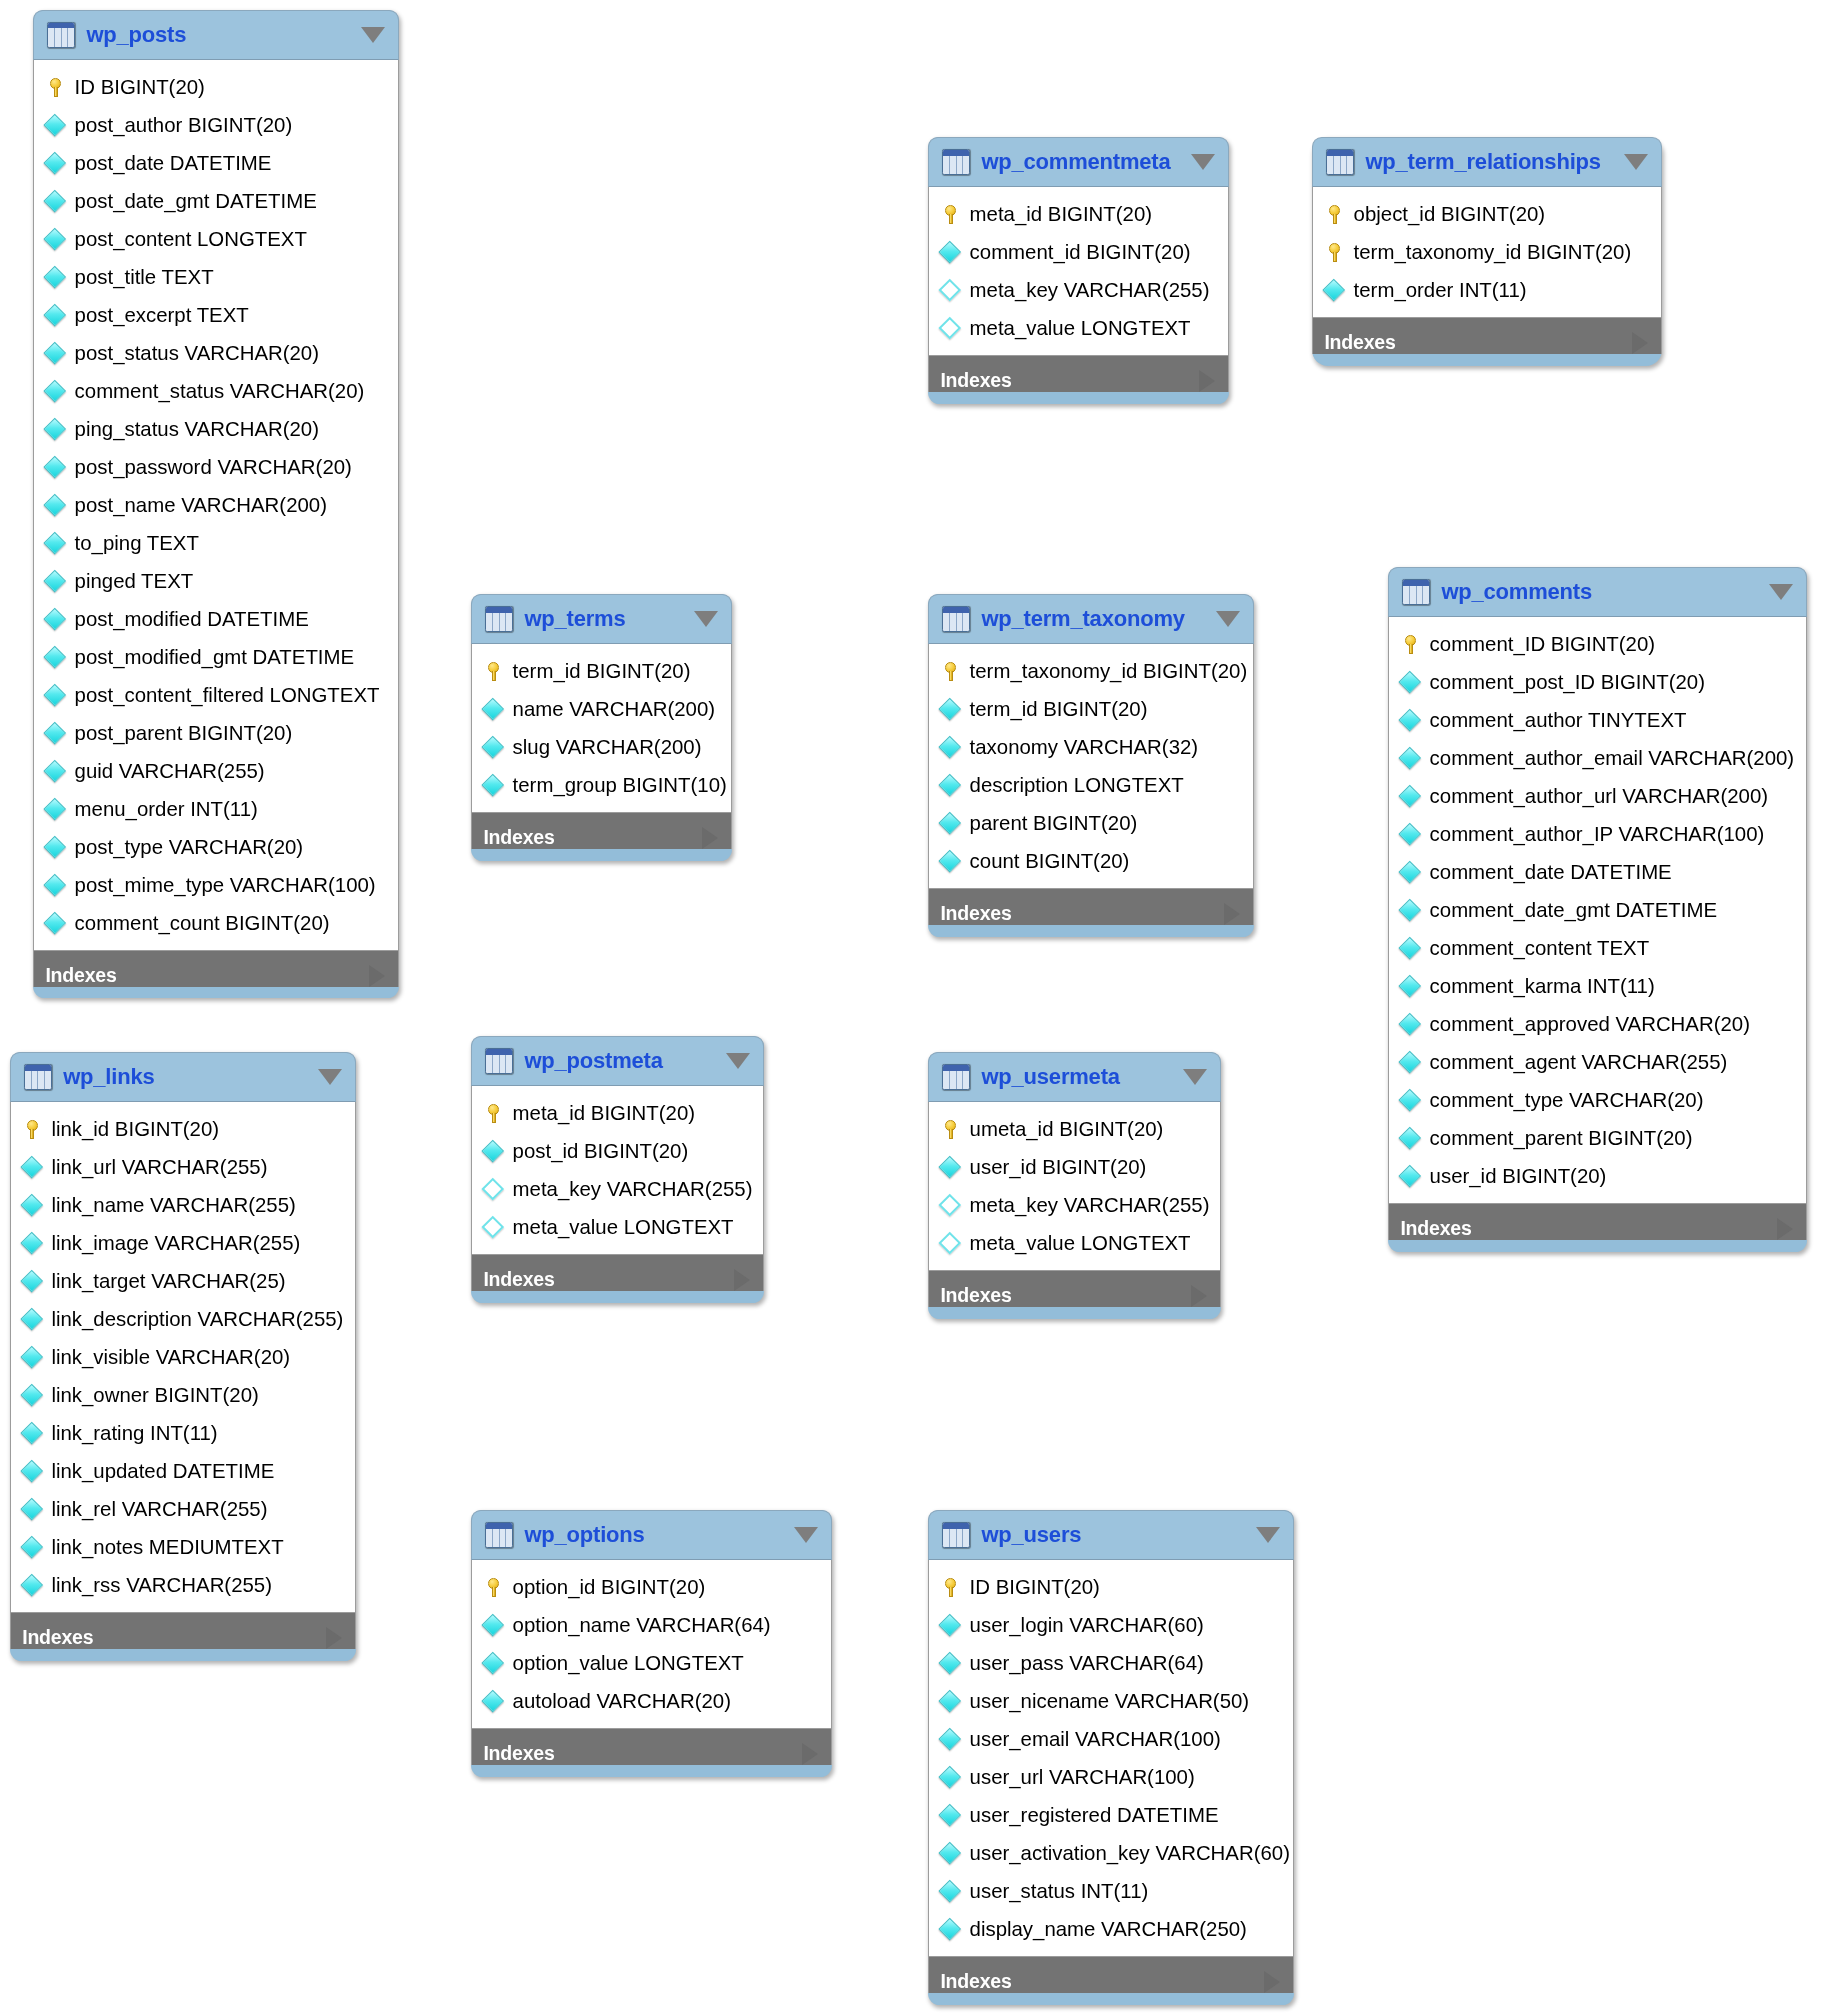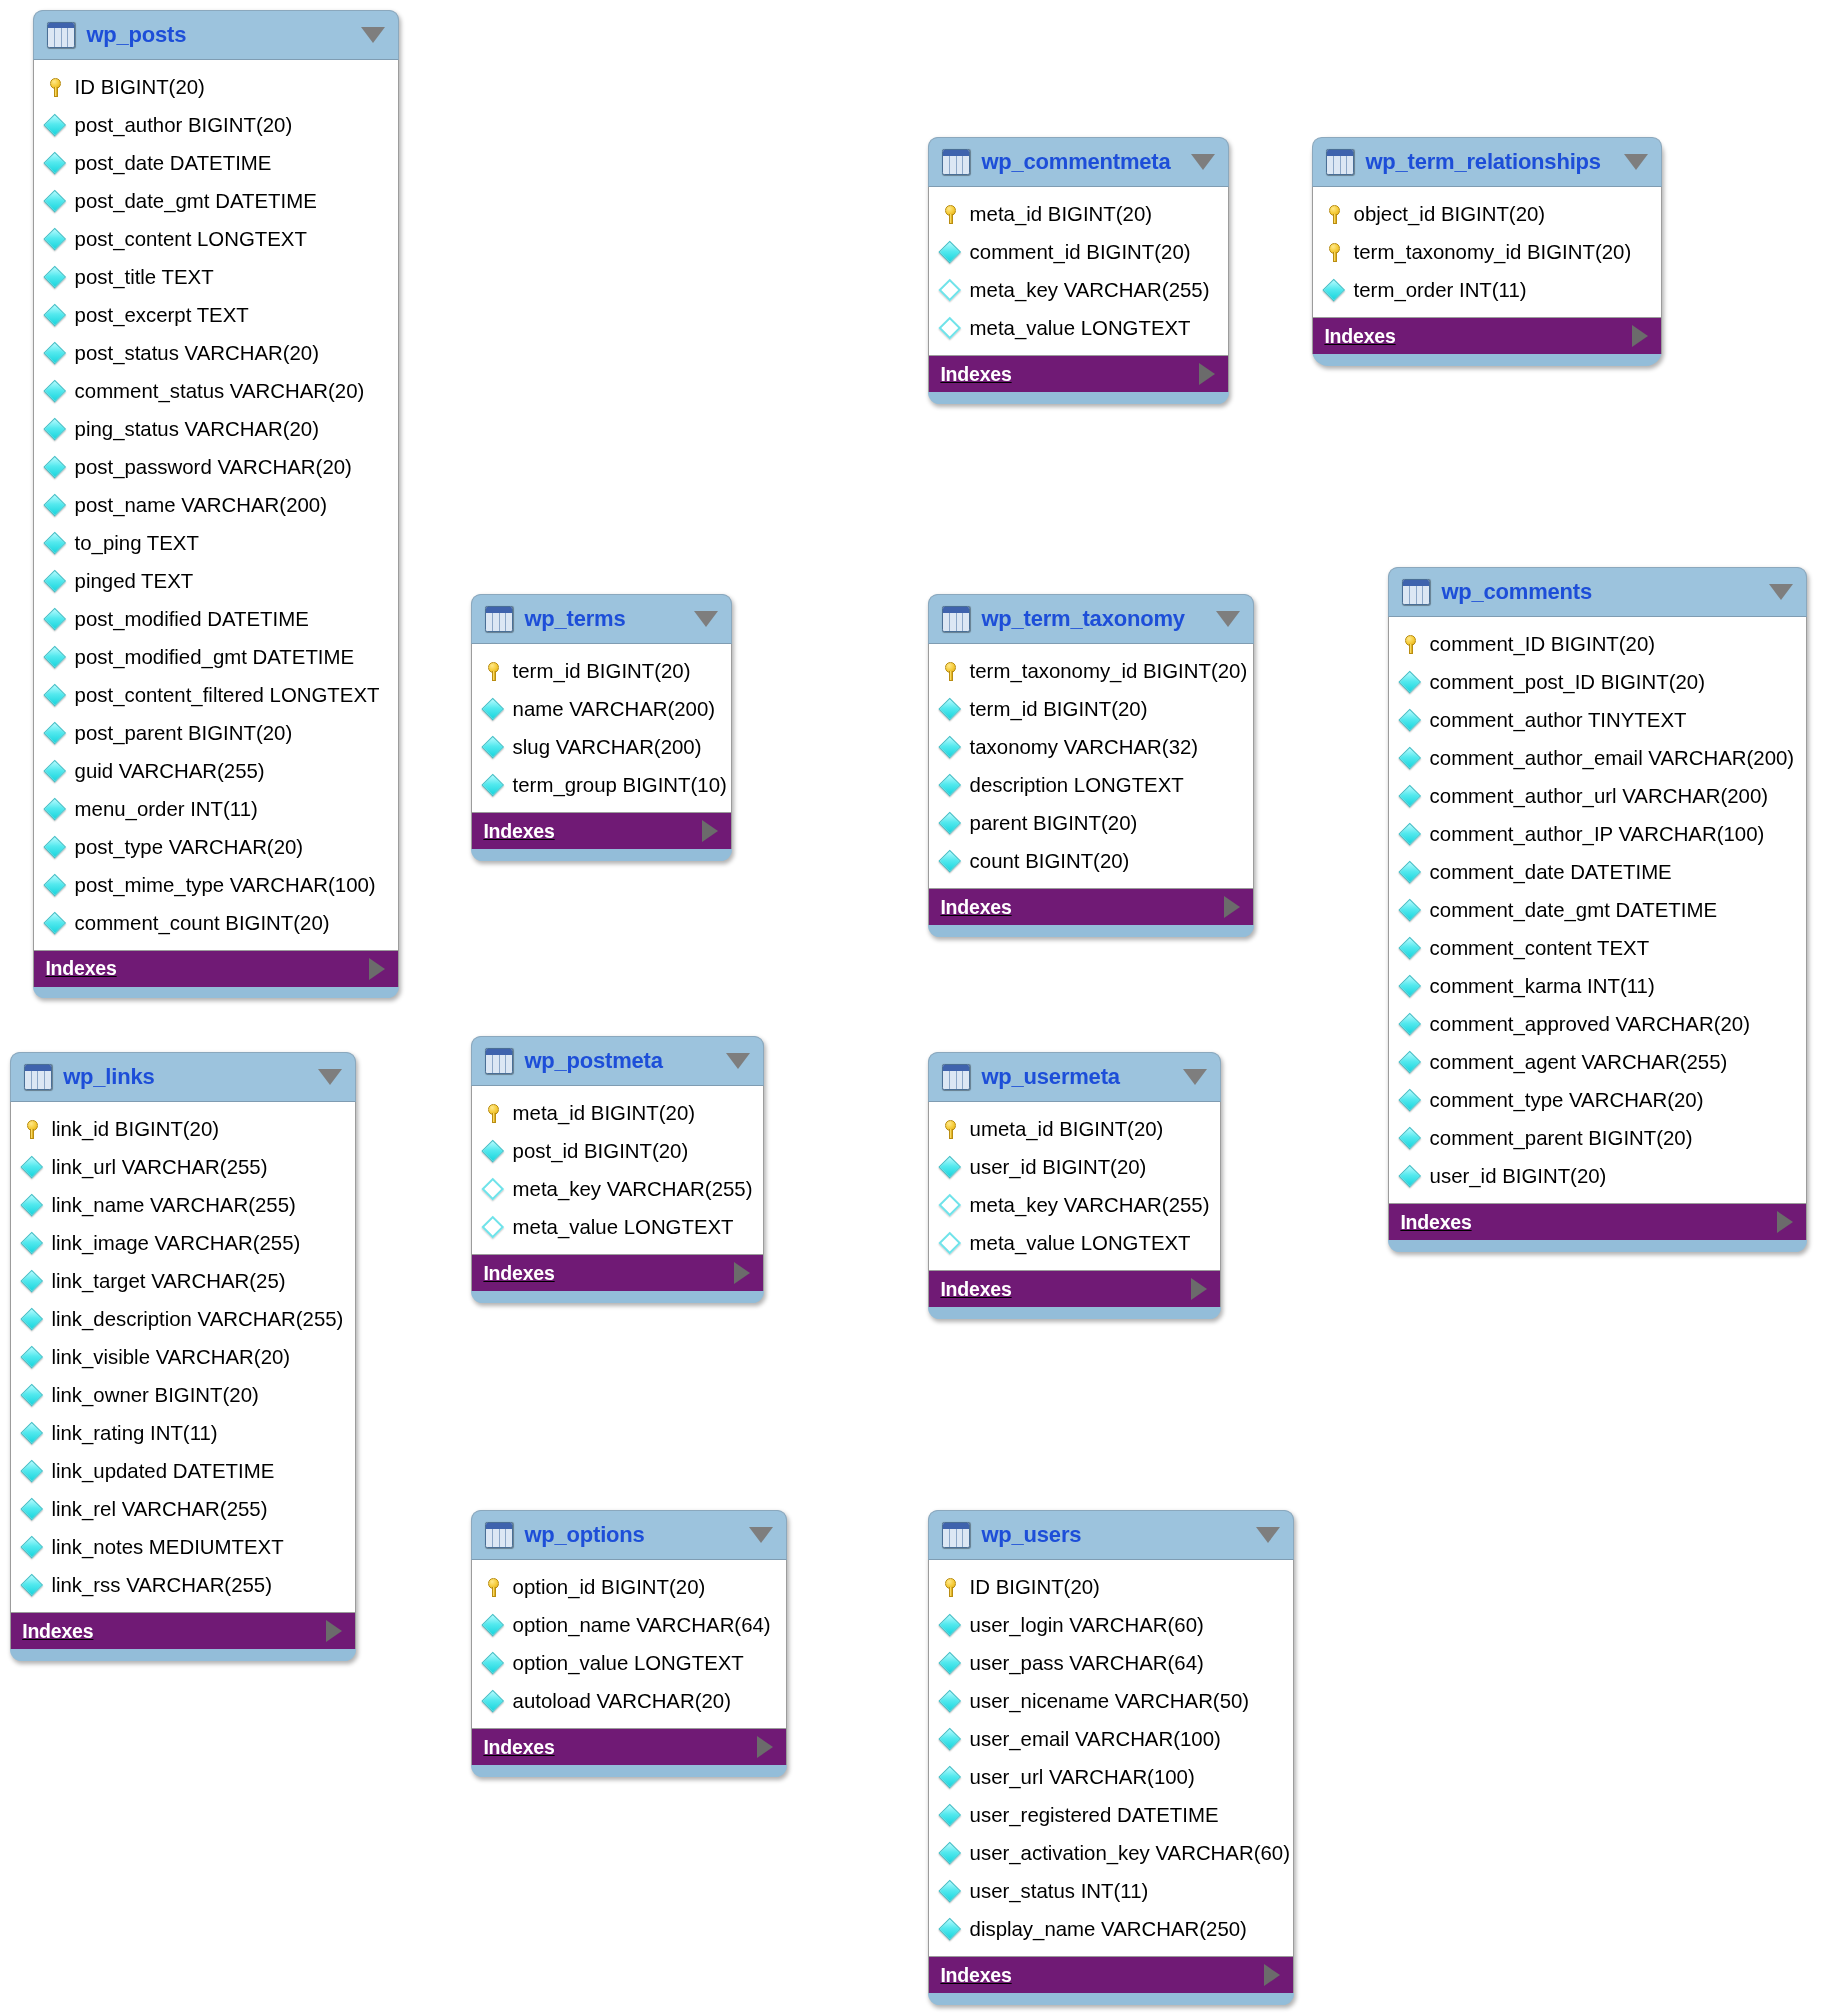--- a/index.html
+++ b/index.html
@@ -168,29 +168,28 @@
 
   .col-label {
     font-size: 20.4px;
     color: #000000;
     line-height: 1;
   }
 
   
   .entity-footer {
     height: 37px;
-    background: #701a75;
+    background: #737373;
     border-left: 0.8px solid #9c9c9c;
     border-right: 0.8px solid #9c9c9c;
     border-top: 0.8px solid #9c9c9c;
     display: flex;
-    align-items: center;
+    align-items: flex-end;
     padding: 0 13px 0 11.4px;
     box-sizing: border-box;
-    text-decoration: underline;
   }
   .footer-label {
     font-size: 19.5px;
     font-weight: bold;
     color: #ffffff;
     flex: 1 1 auto;
     letter-spacing: -0.2px;
   }
   .expand-arrow {
     width: 0; height: 0;
@@ -690,21 +689,21 @@
         <div class="col-row">
           <span class="col-icon icon-diamond-hollow"></span>
           <span class="col-label">meta_value LONGTEXT</span>
         </div>
       </div>
       <div class="entity-footer">
         <span class="footer-label">Indexes</span>
         <span class="expand-arrow"></span>
       </div>
     </div>
-    <div class="entity" style="left: 471px; top: 1510px; width: 316px;">
+    <div class="entity" style="left: 471px; top: 1510px; width: 361px;">
       <div class="entity-header">
         <span class="table-icon">
           <span class="hdr"></span>
           <span class="cols">
             <i></i>
             <i></i>
             <i></i>
             <i></i>
           </span>
         </span>

